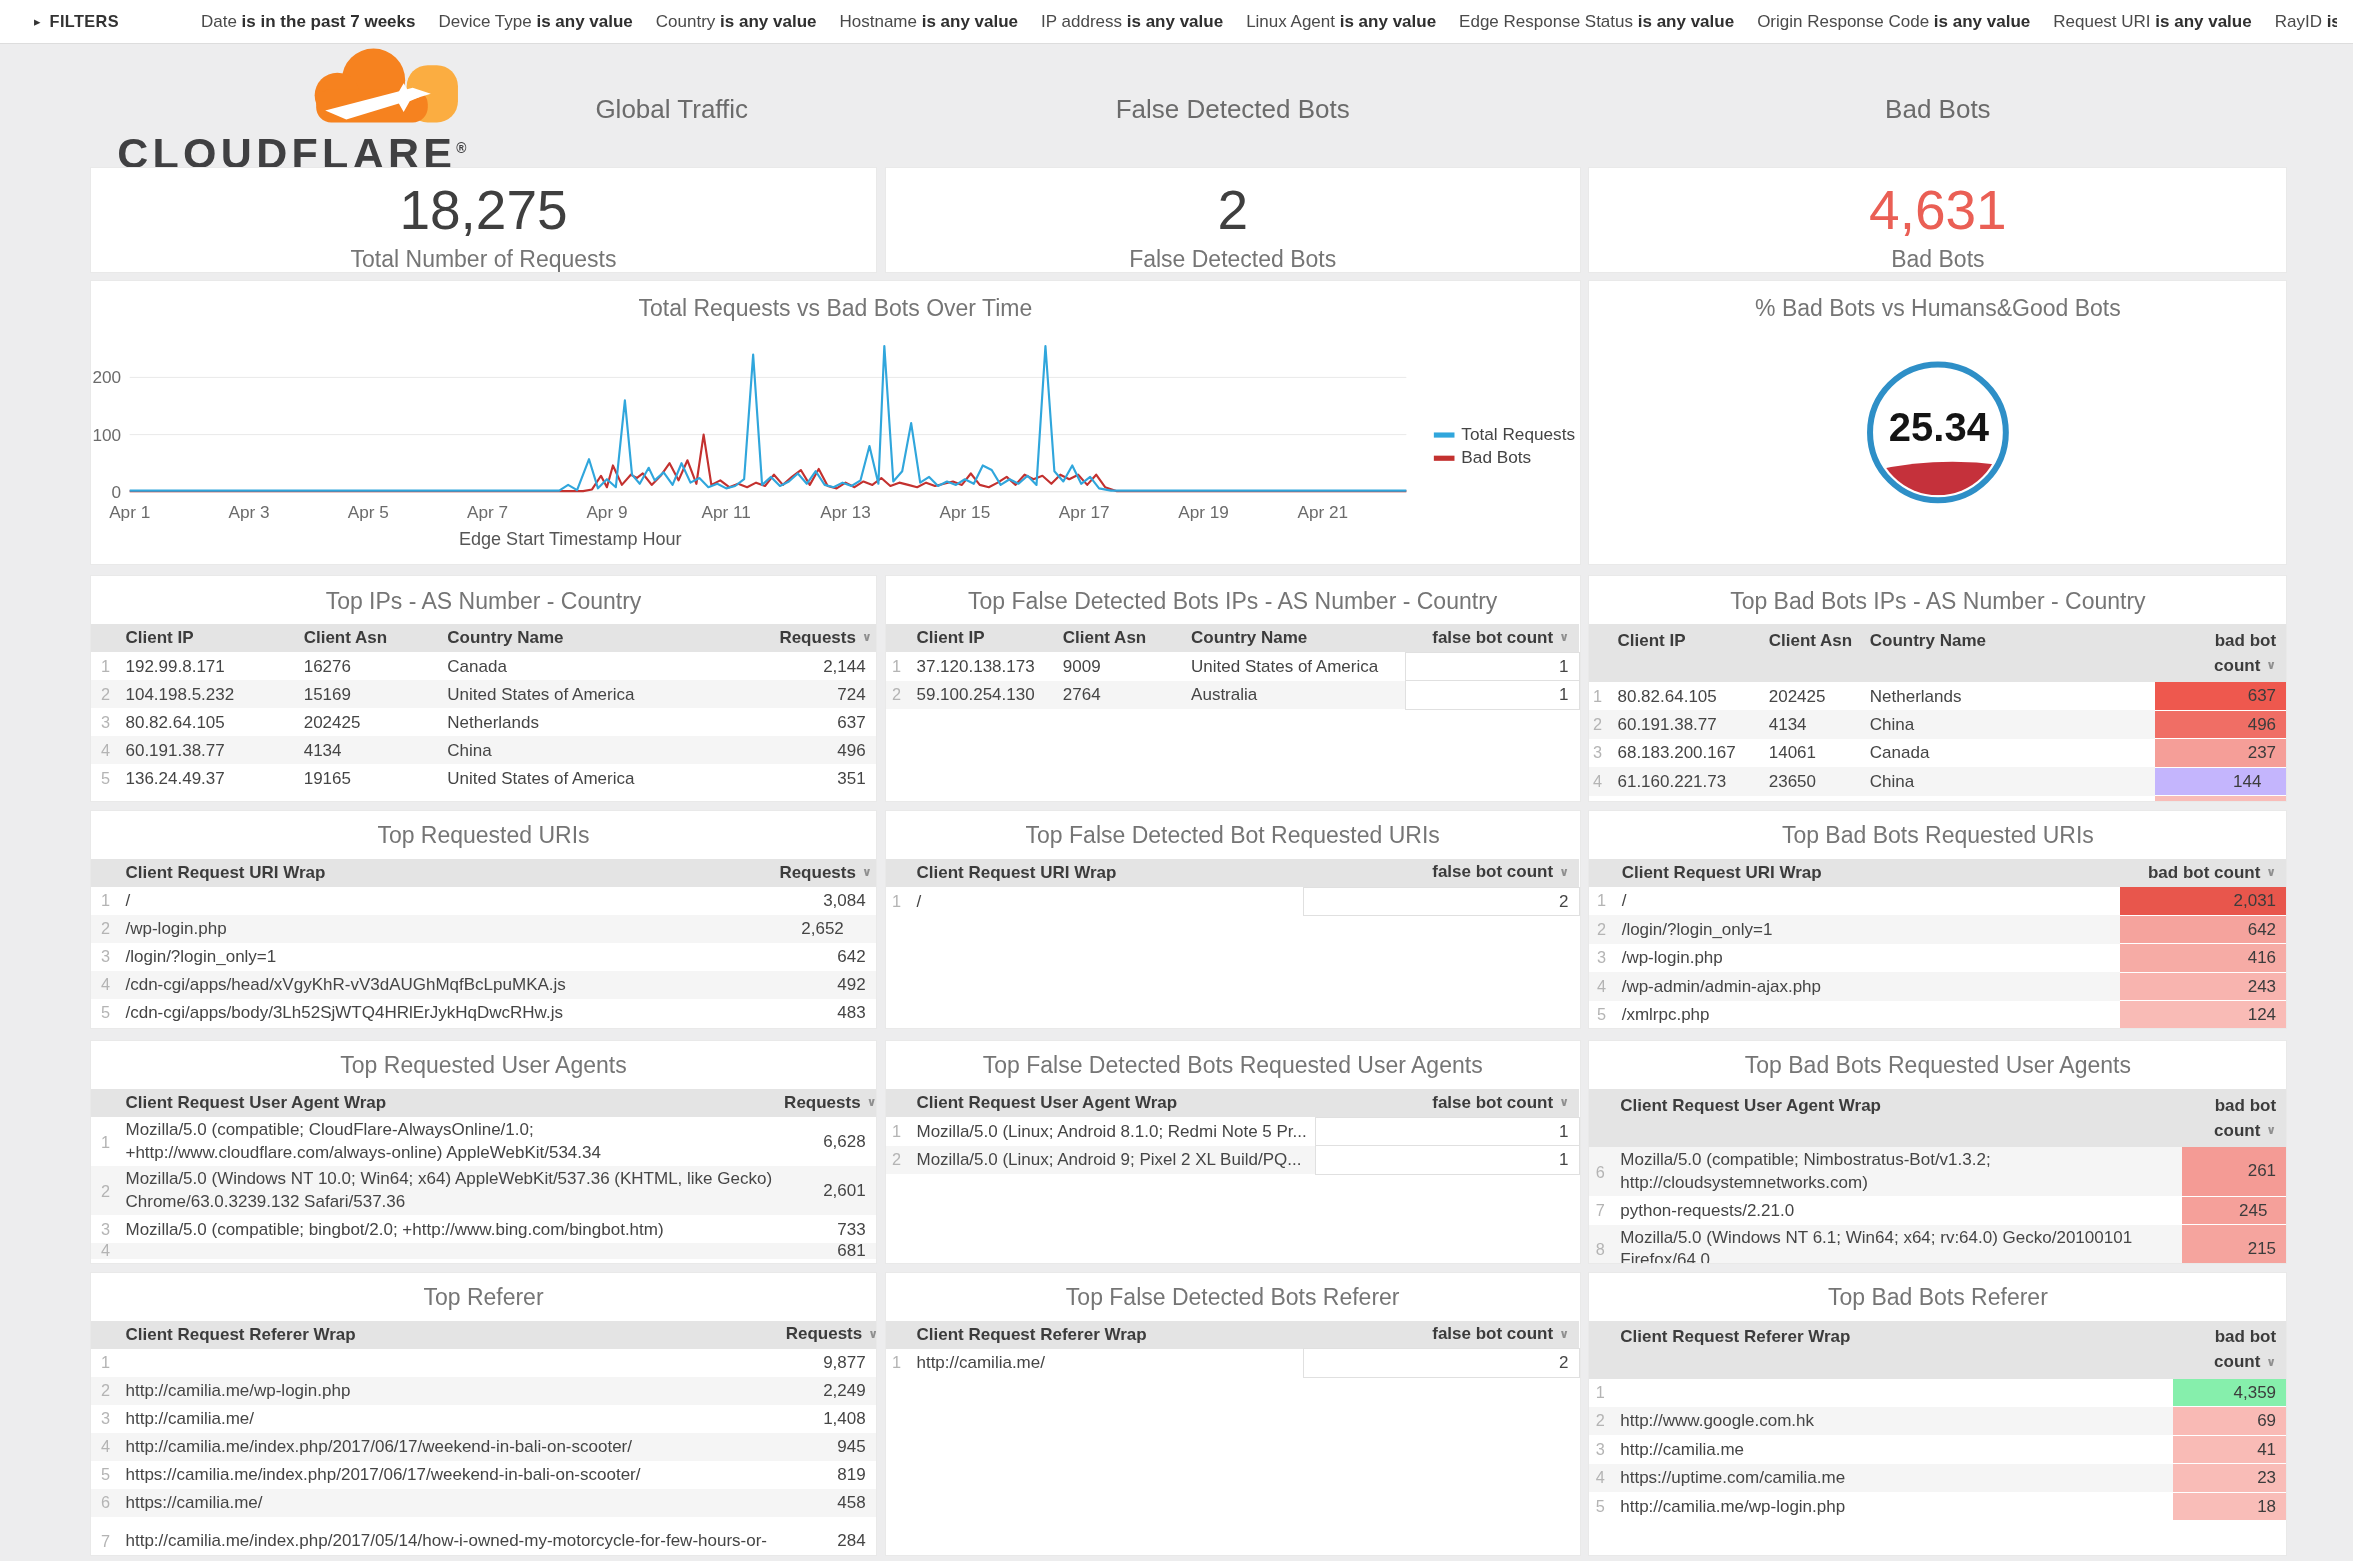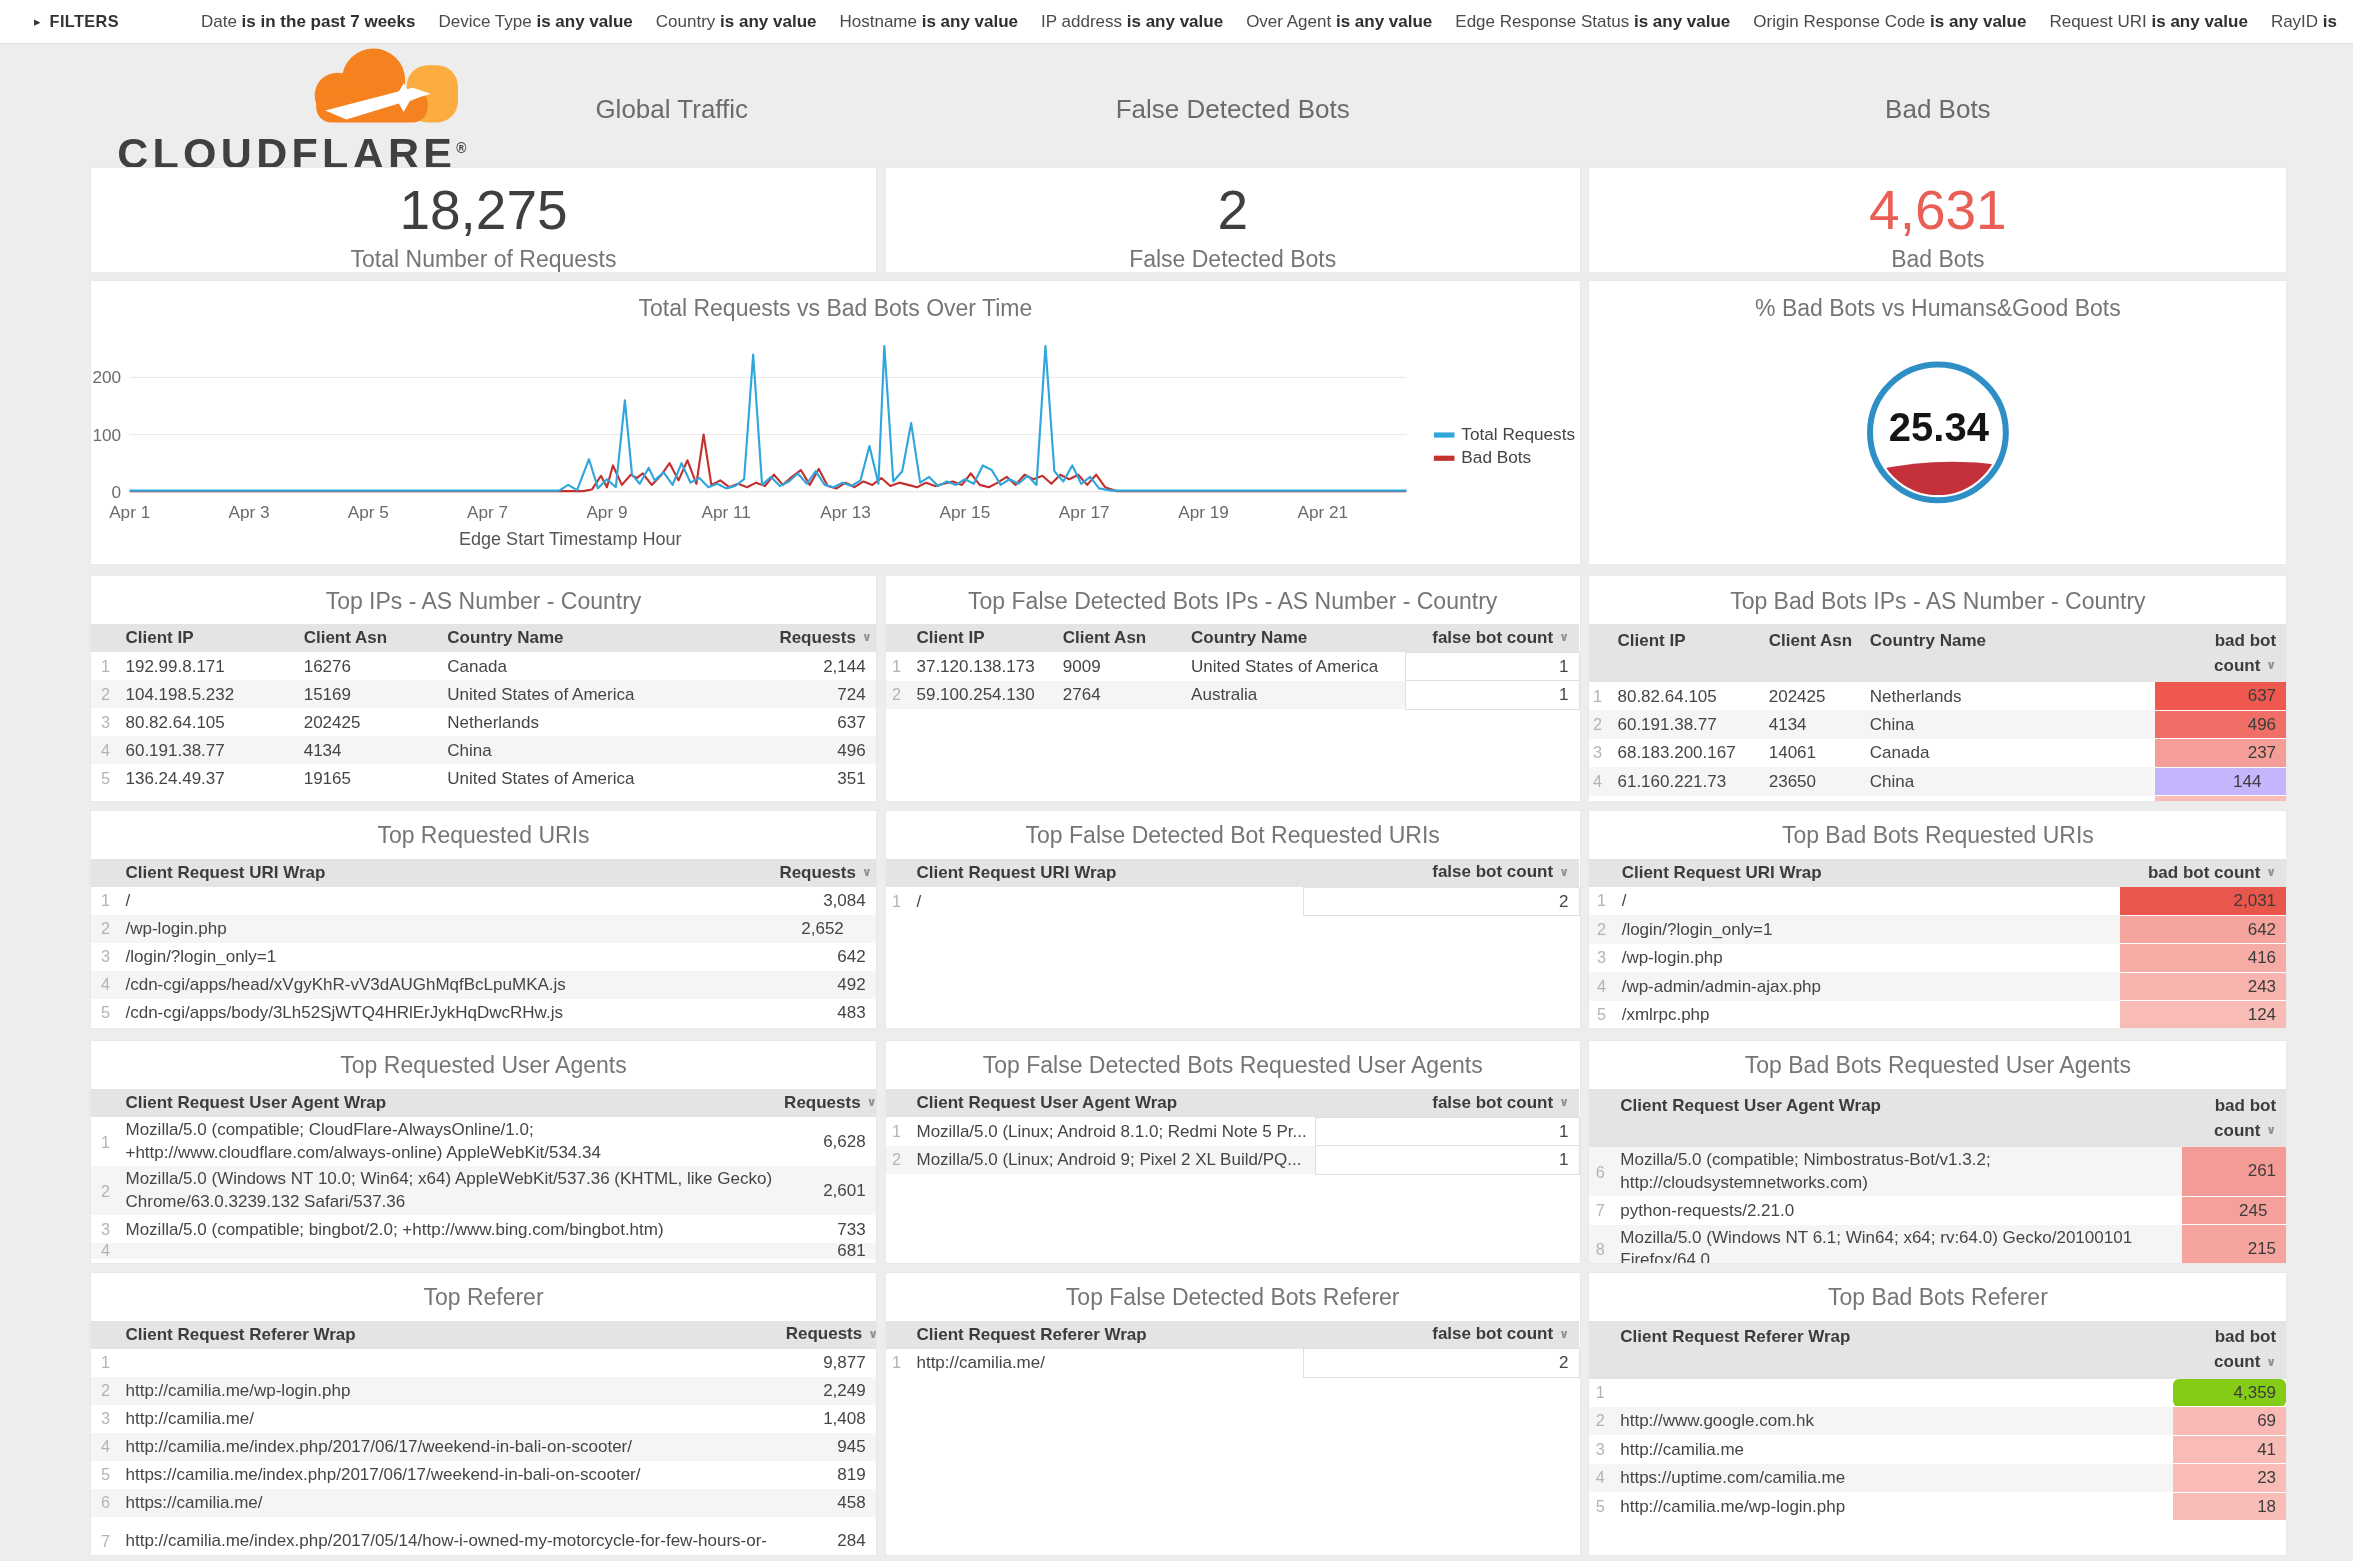--- a/index.html
+++ b/index.html
@@ -83,21 +83,21 @@
 
 
   <div class="filterbar">
     <span class="f-toggle"><span class="tri">▸</span><span>FILTERS</span></span>
     <div class="f-items" id="filter-items">
         <span class="f-item"><span>Date </span><b>is in the past 7 weeks</b></span>
         <span class="f-item"><span>Device Type </span><b>is any value</b></span>
         <span class="f-item"><span>Country </span><b>is any value</b></span>
         <span class="f-item"><span>Hostname </span><b>is any value</b></span>
         <span class="f-item"><span>IP address </span><b>is any value</b></span>
-        <span class="f-item"><span>Over Agent </span><b>is any value</b></span>
+        <span class="f-item"><span>Linux Agent </span><b>is any value</b></span>
         <span class="f-item"><span>Edge Response Status </span><b>is any value</b></span>
         <span class="f-item"><span>Origin Response Code </span><b>is any value</b></span>
         <span class="f-item"><span>Request URI </span><b>is any value</b></span>
         <span class="f-item"><span>RayID </span><b>is any value</b></span>
       </div>
   </div>
 
   <div class="dash">
 
     <div class="band">
@@ -673,21 +673,21 @@
                 <tr>
                   <th><span></span></th>
                   <th style="text-align: left;"><span>Client Request Referer Wrap</span></th>
                   <th style="text-align: right; padding-right: 10.3px;"><span>bad bot count</span><span class="caret">∨</span></th>
                 </tr>
               </thead>
               <tbody>
                 <tr>
                   <td class="num">1</td>
                   <td style="text-align: left;"></td>
-                  <td class="heat" style="text-align: right; padding-right: 10.3px; background: #84cc16; border-radius: 6px;">4,359</td>
+                  <td class="heat" style="text-align: right; padding-right: 10.3px; background: #86efac;">4,359</td>
                 </tr>
                 <tr class="alt">
                   <td class="num">2</td>
                   <td style="text-align: left;">http://www.google.com.hk</td>
                   <td class="heat" style="text-align: right; padding-right: 10.3px; background: rgb(249, 186, 181);">69</td>
                 </tr>
                 <tr>
                   <td class="num">3</td>
                   <td style="text-align: left;">http://camilia.me</td>
                   <td class="heat" style="text-align: right; padding-right: 10.3px; background: rgb(249, 187, 182);">41</td>

